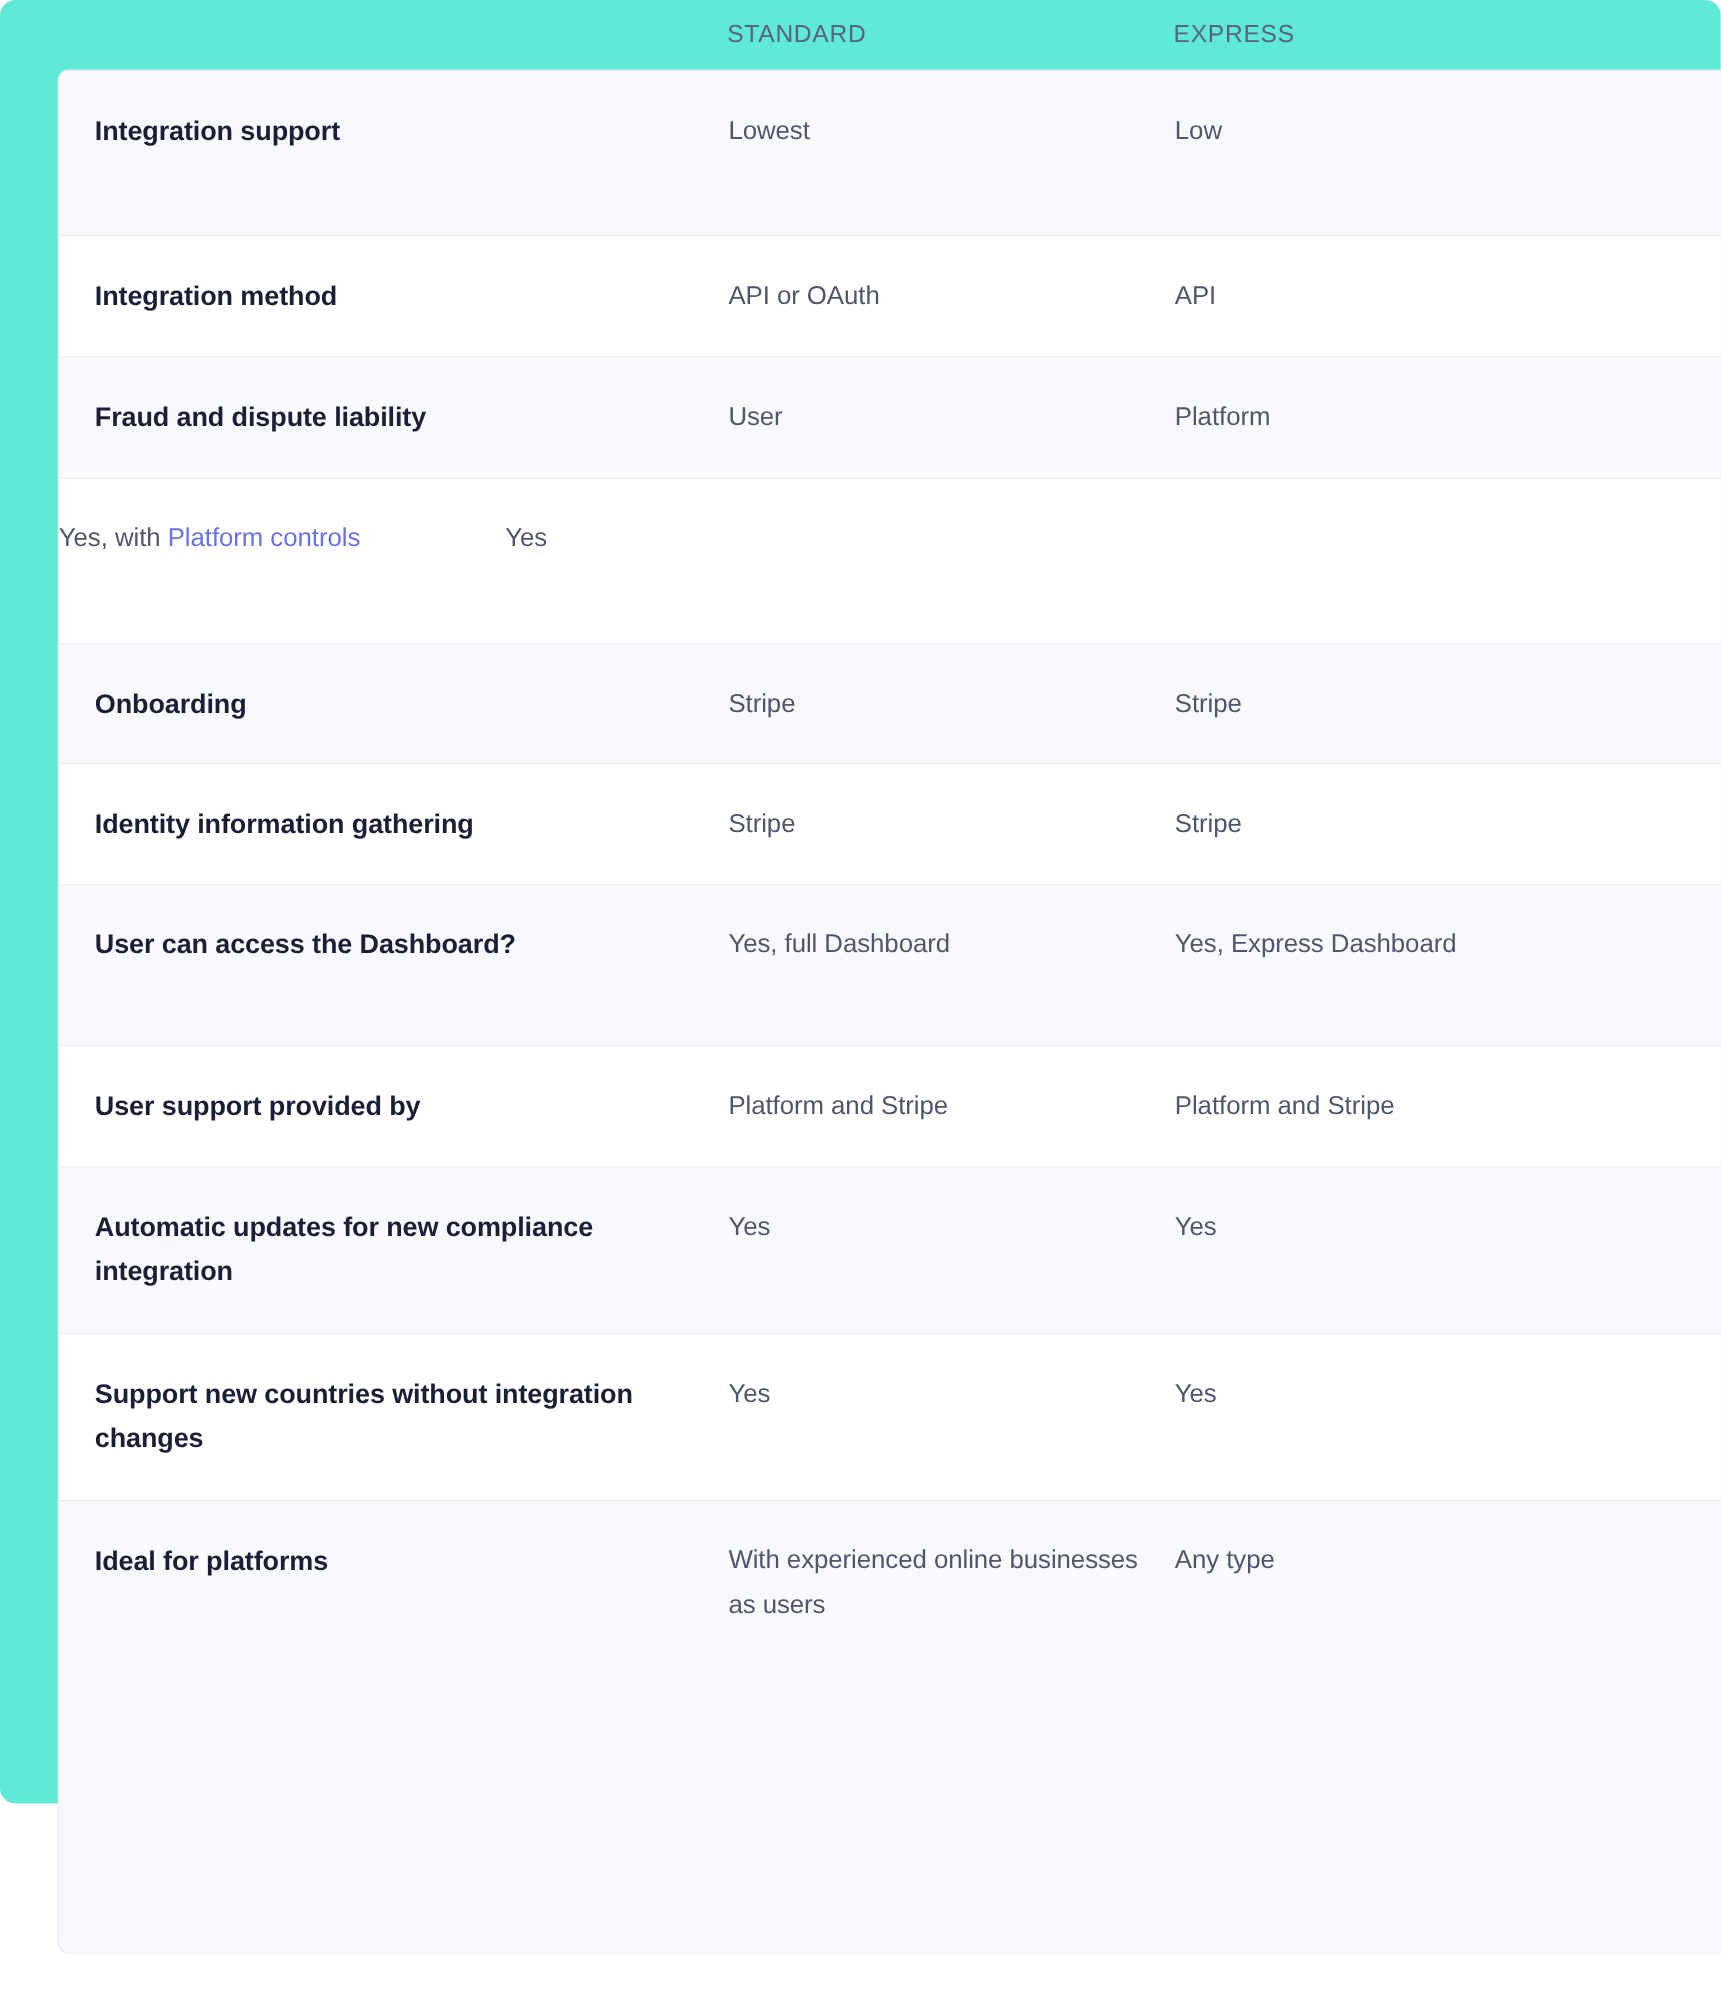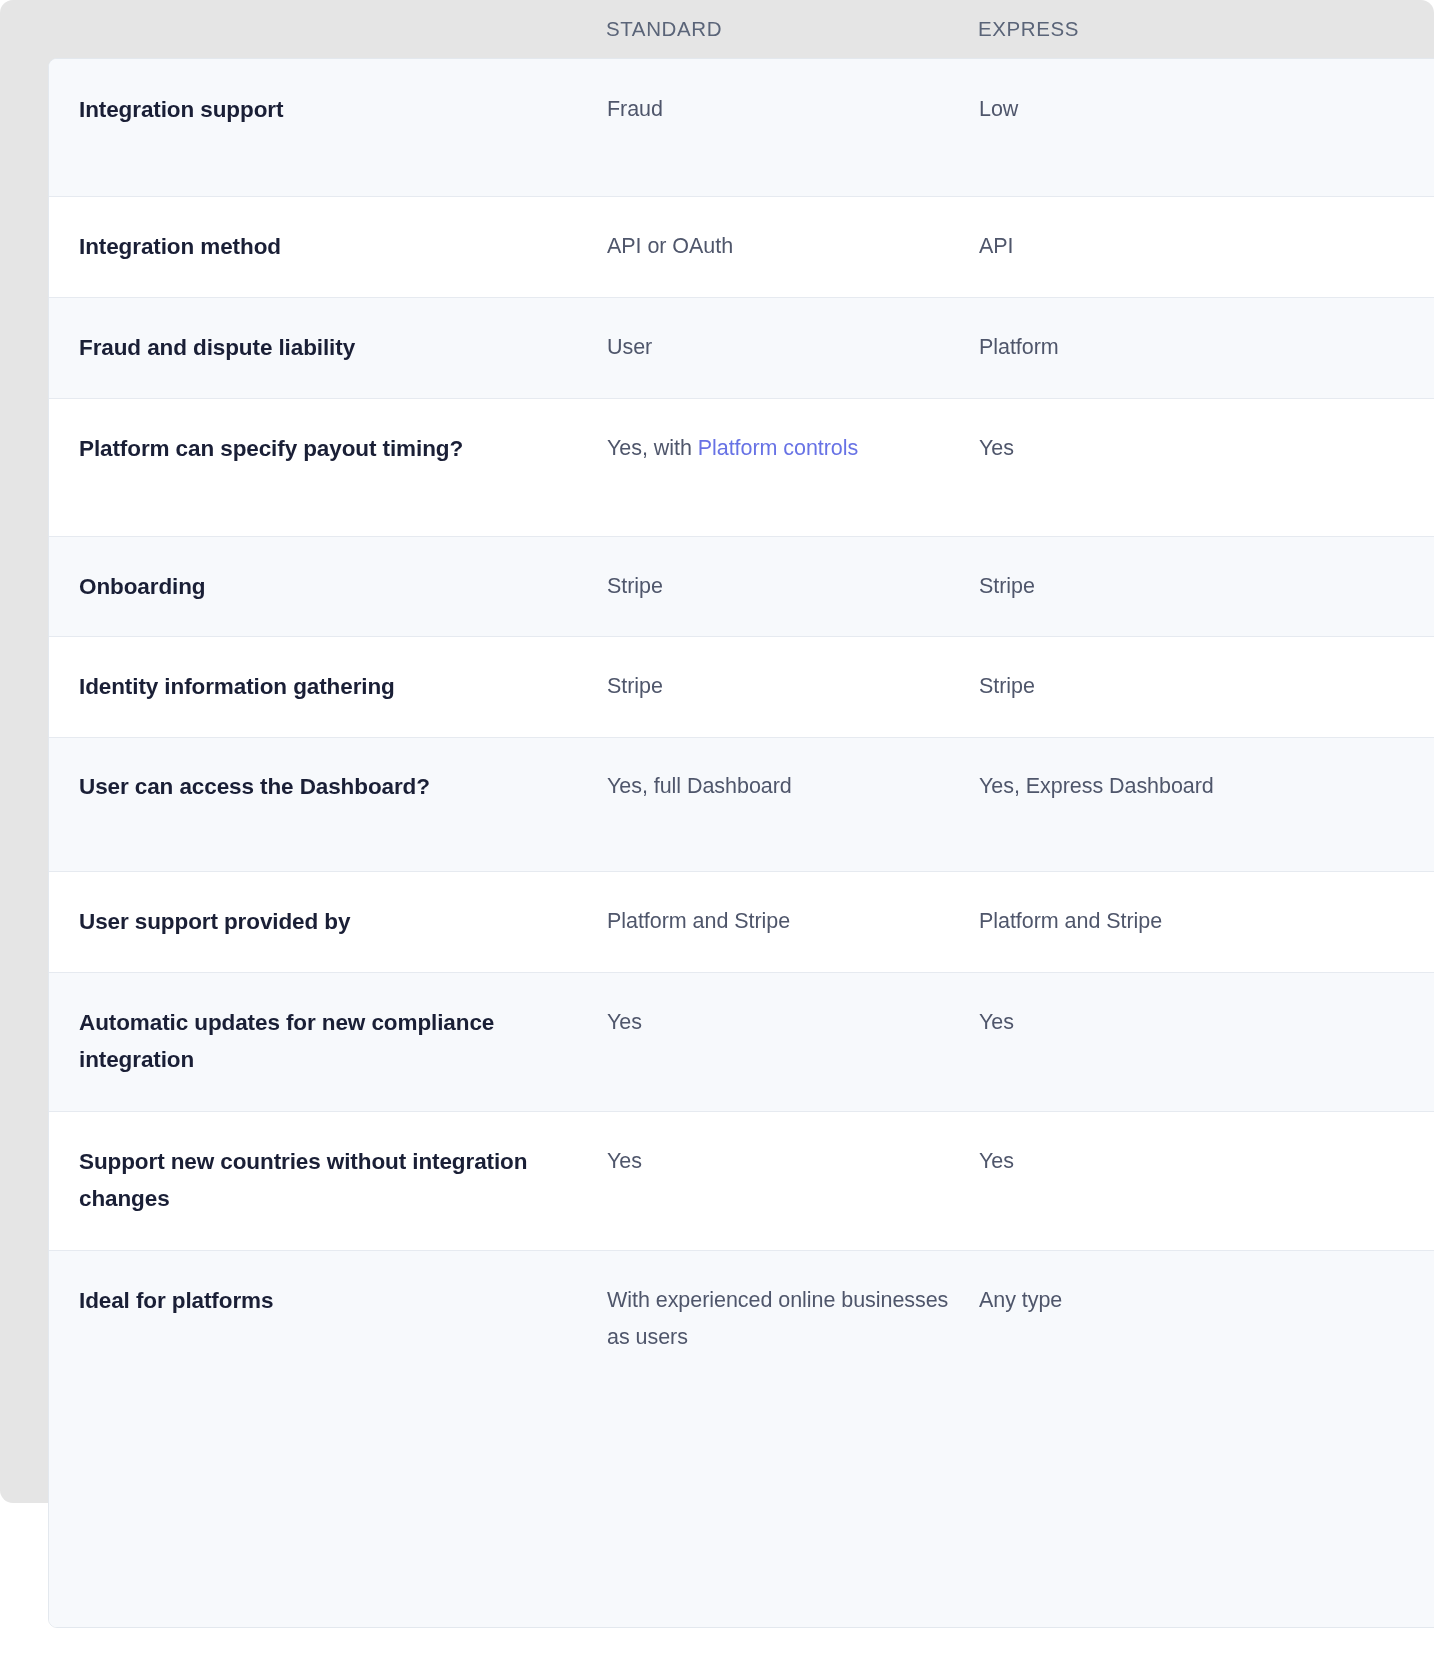--- a/index.html
+++ b/index.html
@@ -10,21 +10,21 @@
     background: #ffffff;
     font-family: "Liberation Sans", "DejaVu Sans", sans-serif;
     -webkit-font-smoothing: antialiased;
     overflow: hidden;
   }
 
   .page {
     position: relative;
     width: 1434px;
     height: 1503px;
-    background: #e5e5e5;
+    background: #5eead4;
     border-radius: 13px;
   }
 
   
   .col-label   { width: 558px; padding-left: 30px; padding-right: 24px; }
   .col-std     { width: 372px; padding-right: 24px; }
   .col-exp     { width: 432px; padding-right: 24px; }
 
   
   .table-head {
@@ -134,21 +134,21 @@
     <div class="head-cell col-exp">EXPRESS</div>
   </div>
 
   <div class="table-body">
 
     <div class="row shaded h-r1">
       <div class="cell col-label">
         <div class="label-text">Integration support</div>
       </div>
       <div class="cell col-std">
-        <div class="value-text">Fraud</div>
+        <div class="value-text">Lowest</div>
       </div>
       <div class="cell col-exp">
         <div class="value-text">Low</div>
       </div>
     </div>
 
     <div class="row h-r2">
       <div class="cell col-label">
         <div class="label-text">Integration method</div>
       </div>
@@ -166,23 +166,20 @@
       </div>
       <div class="cell col-std">
         <div class="value-text">User</div>
       </div>
       <div class="cell col-exp">
         <div class="value-text">Platform</div>
       </div>
     </div>
 
     <div class="row h-r4">
-      <div class="cell col-label">
-        <div class="label-text">Platform can specify payout timing?</div>
-      </div>
       <div class="cell col-std">
         <div class="value-text"><span>Yes, with </span><span class="link">Platform controls</span></div>
       </div>
       <div class="cell col-exp">
         <div class="value-text">Yes</div>
       </div>
     </div>
 
     <div class="row shaded h-r5">
       <div class="cell col-label">

